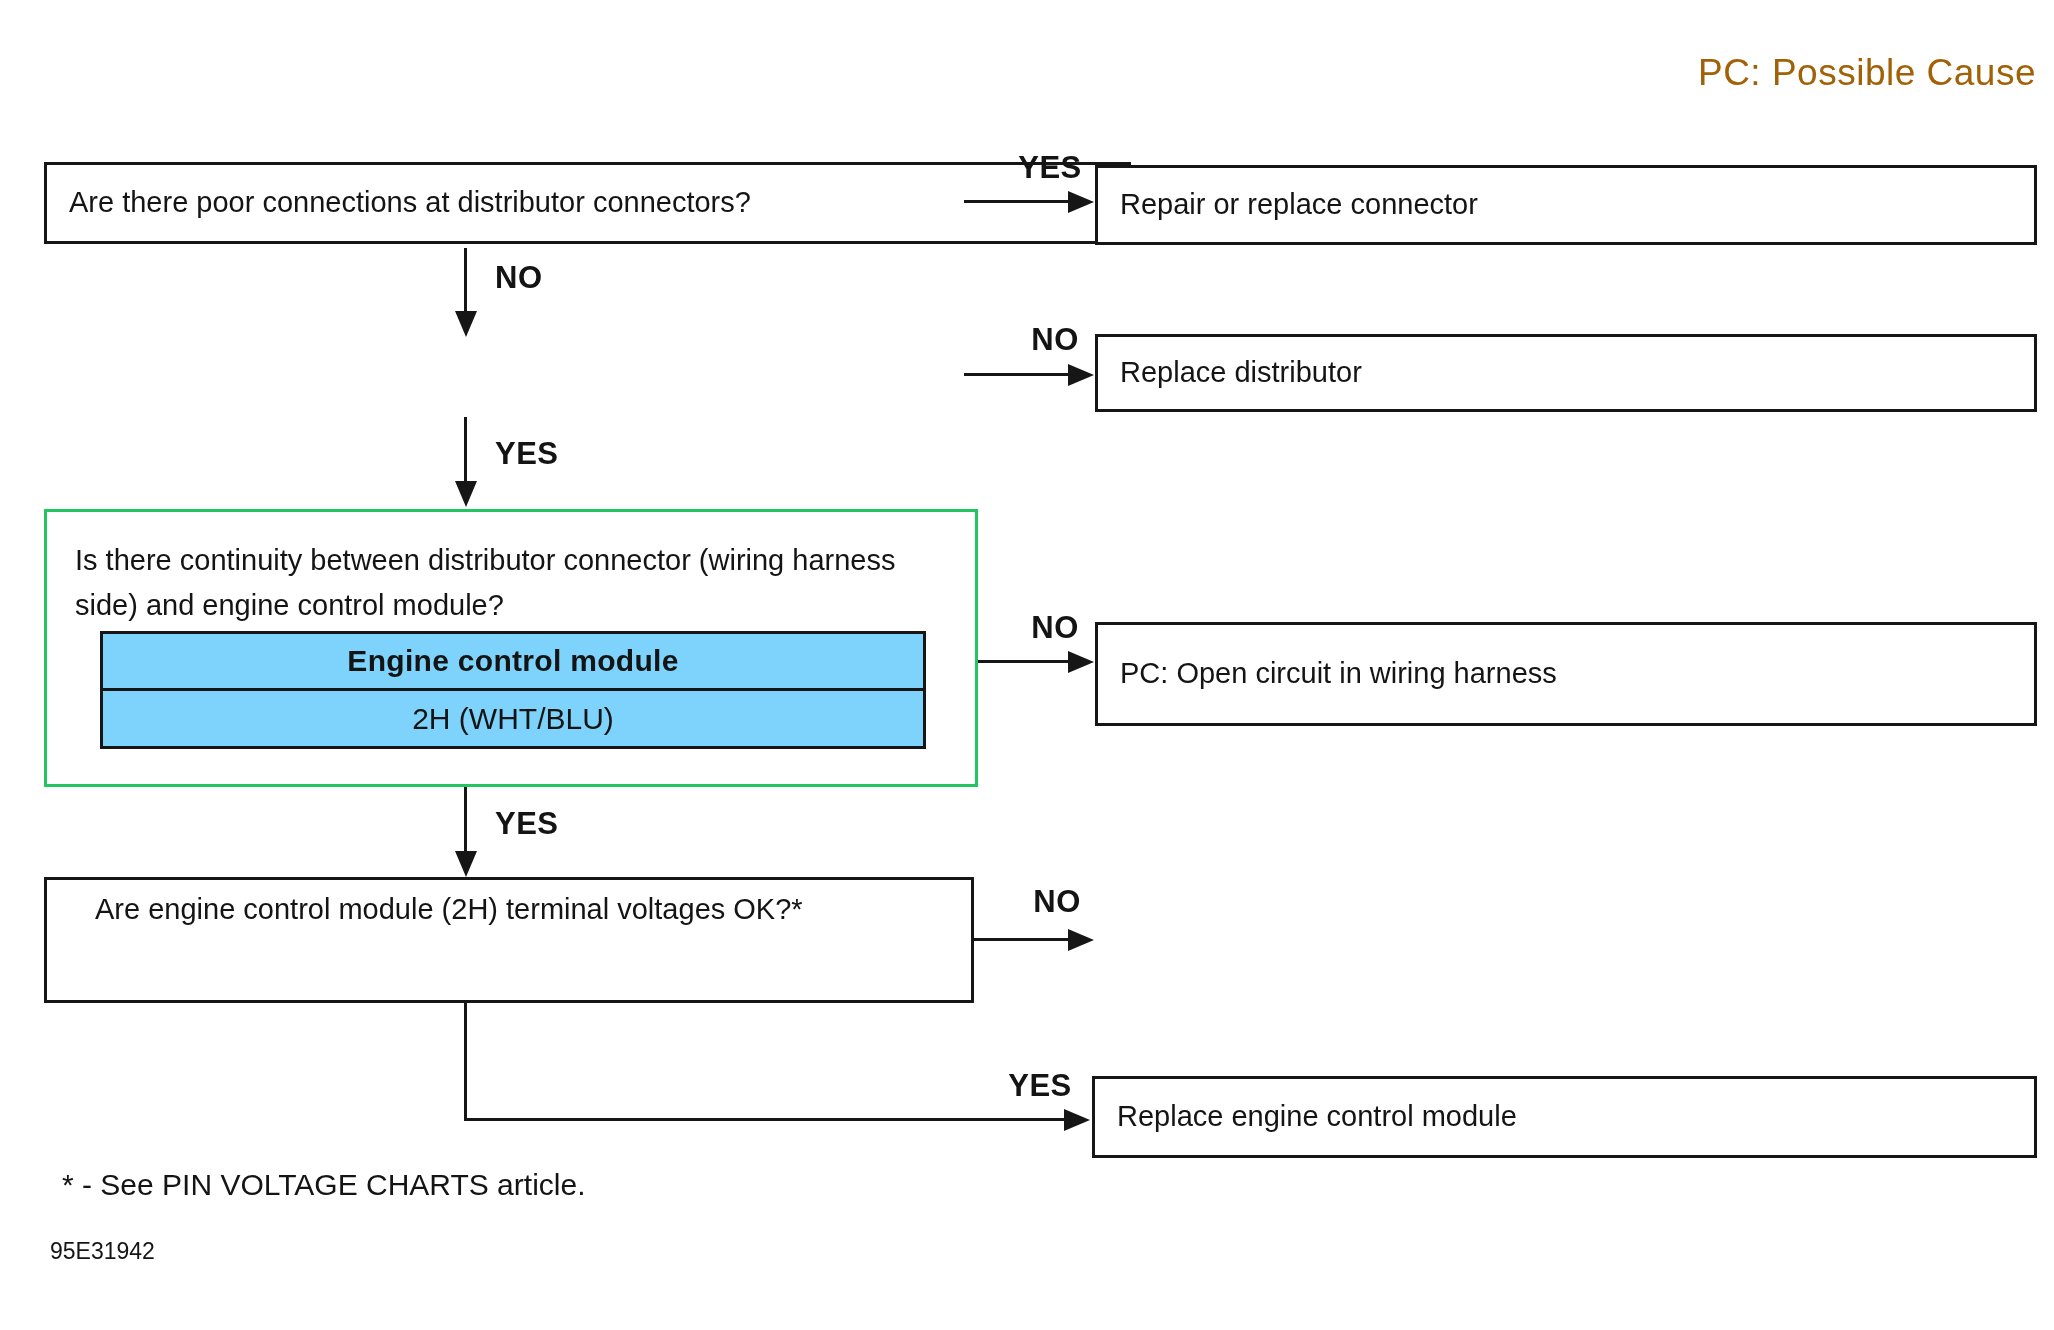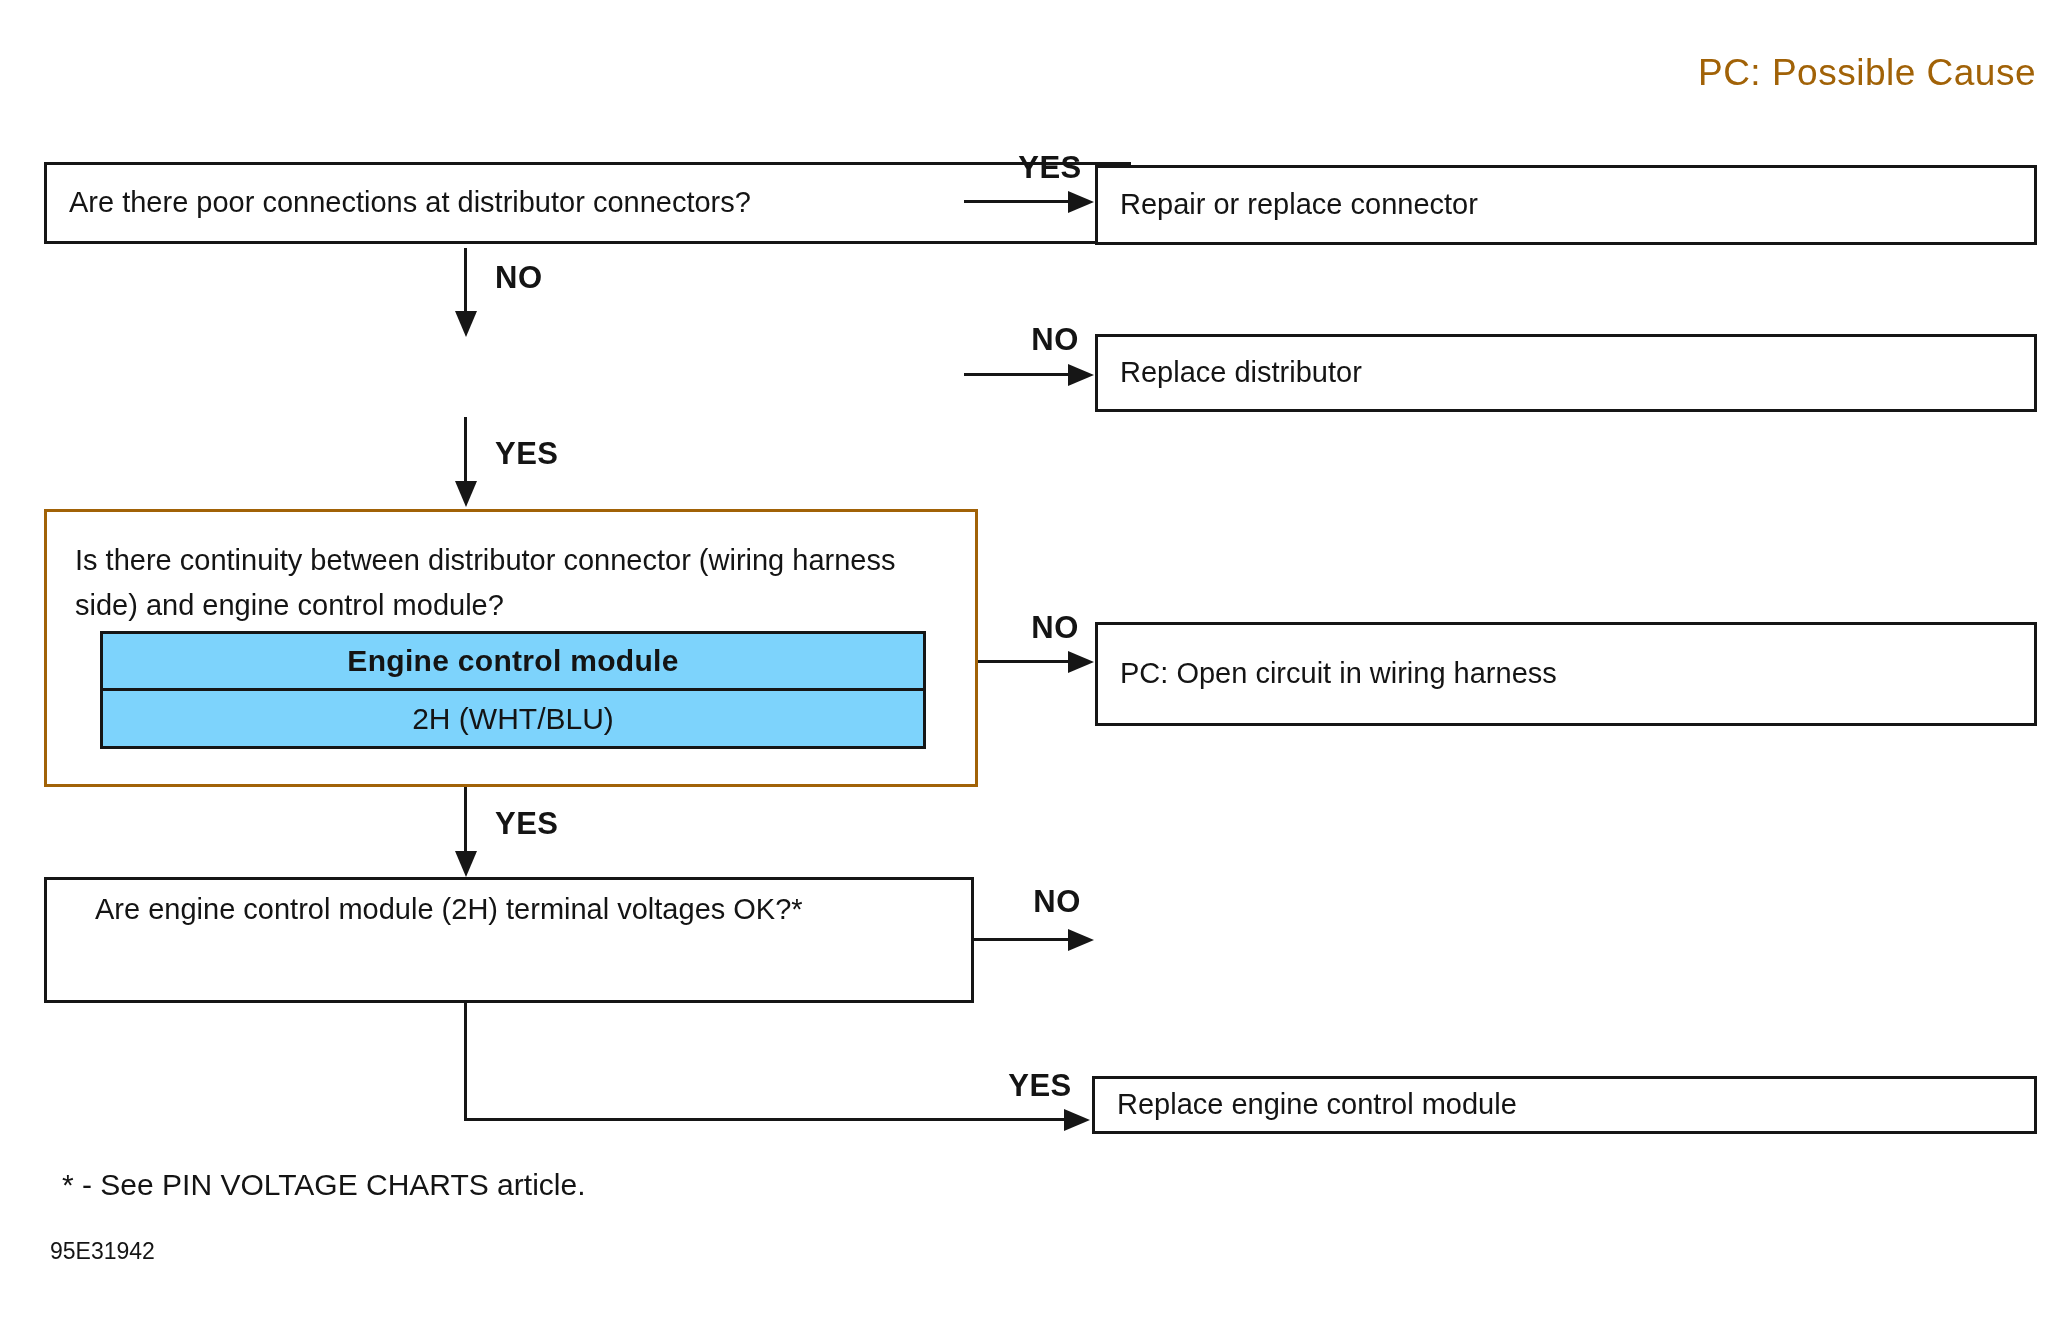--- a/index.html
+++ b/index.html
@@ -40,21 +40,21 @@
   }
   .box.top-align {
     align-items: flex-start;
   }
   .box.top-align .txt {
     padding-top: 8px;
     margin-left: 26px;
   }
   .qbox3 {
     position: absolute;
-    border: 3px solid #a16207;
+    border: 3px solid #22c55e;
     background: #ffffff;
     box-sizing: border-box;
     font-size: 29px;
     color: #141414;
   }
   .qbox3 .txt {
     padding: 26px 28px 0 28px;
     line-height: 1.55;
     max-width: 880px;
   }
@@ -188,20 +188,20 @@
   <div class="lbl" style="left:1002px; top:884px;">NO</div>
   <div class="hline" style="left:974px; top:938px; width:96px;"></div>
   <div class="arr-r" style="left:1068px; top:928.5px;"></div>
 
 
   <div class="vline" style="left:464px; top:1003px; height:118px;"></div>
   <div class="hline" style="left:464px; top:1118px; width:602px;"></div>
   <div class="arr-r" style="left:1064px; top:1108.5px;"></div>
   <div class="lbl" style="left:985px; top:1068px;">YES</div>
 
-  <div class="box" style="left:1092px; top:1076px; width:945px; height:58px;">
+  <div class="box" style="left:1092px; top:1076px; width:945px; height:82px;">
     <div class="txt">Replace engine control module</div>
   </div>
 
   <div class="footnote">* - See PIN VOLTAGE CHARTS article.</div>
   <div class="figure-id">95E31942</div>
 
 </div>
 
 </body></html>

